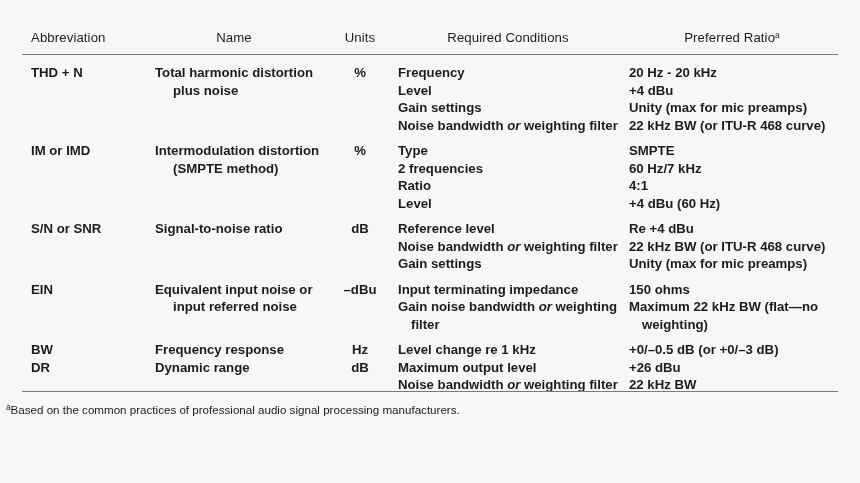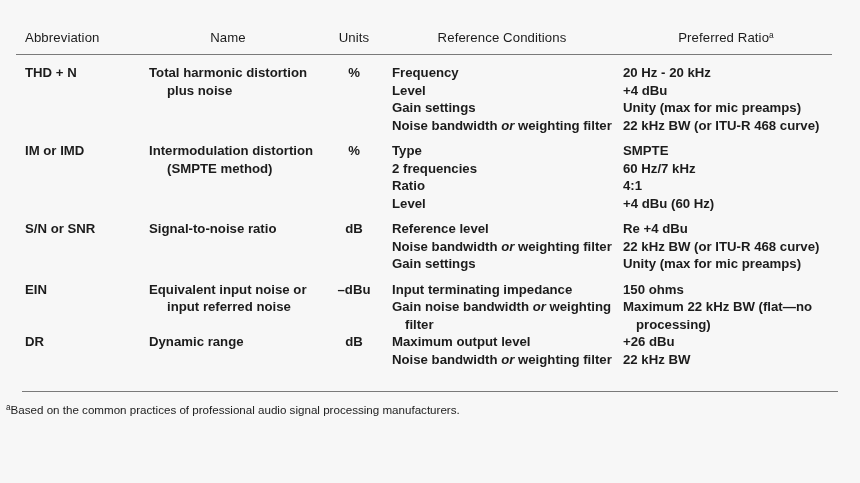--- a/index.html
+++ b/index.html
@@ -15,21 +15,21 @@
     overflow: hidden;
   }
   .sheet {
     position: relative;
     width: 860px;
     height: 483px;
     background: #f7f7f7;
   }
   .table-wrap {
     position: absolute;
-    left: 16px;
+    left: 22px;
     top: 30px;
     width: 816px;
   }
   table.spec {
     width: 816px;
     border-collapse: collapse;
     table-layout: fixed;
   }
   col.c-abbr  { width: 116px; }
   col.c-name  { width: 192px; }
@@ -116,21 +116,21 @@
           <col class="c-name">
           <col class="c-units">
           <col class="c-cond">
           <col class="c-vals">
       </colgroup>
       <thead>
         <tr>
           <th class="h-abbr">Abbreviation</th>
           <th class="h-name">Name</th>
           <th class="h-units">Units</th>
-          <th class="h-cond">Reference Conditions</th>
+          <th class="h-cond">Required Conditions</th>
           <th class="h-vals"><span>Preferred Ratio</span><sup>a</sup></th>
         </tr>
       </thead>
       <tbody id="tbody">
           <tr class="group first">
             <td class="d-abbr">THD + N</td>
             <td class="d-name">
               <span class="ln">Total harmonic distortion</span>
               <span class="ln ind">plus noise</span>
             </td>
@@ -193,21 +193,34 @@
             </td>
             <td class="d-units">–dBu</td>
             <td class="d-cond">
               <span class="ln"><span>Input terminating impedance</span></span>
               <span class="ln"><span>Gain noise bandwidth </span><span class="it">or</span><span> weighting</span></span>
               <span class="ln ind-sm"><span>filter</span></span>
             </td>
             <td class="d-vals">
               <span class="ln">150 ohms</span>
               <span class="ln">Maximum 22 kHz BW (flat—no</span>
-              <span class="ln ind-sm">processing)</span>
+              <span class="ln ind-sm">weighting)</span>
+            </td>
+          </tr>
+          <tr class="group">
+            <td class="d-abbr">BW</td>
+            <td class="d-name">
+              <span class="ln">Frequency response</span>
+            </td>
+            <td class="d-units">Hz</td>
+            <td class="d-cond">
+              <span class="ln"><span>Level change re 1 kHz</span></span>
+            </td>
+            <td class="d-vals">
+              <span class="ln">+0/–0.5 dB (or +0/–3 dB)</span>
             </td>
           </tr>
           <tr class="group tight">
             <td class="d-abbr">DR</td>
             <td class="d-name">
               <span class="ln">Dynamic range</span>
             </td>
             <td class="d-units">dB</td>
             <td class="d-cond">
               <span class="ln"><span>Maximum output level</span></span>

